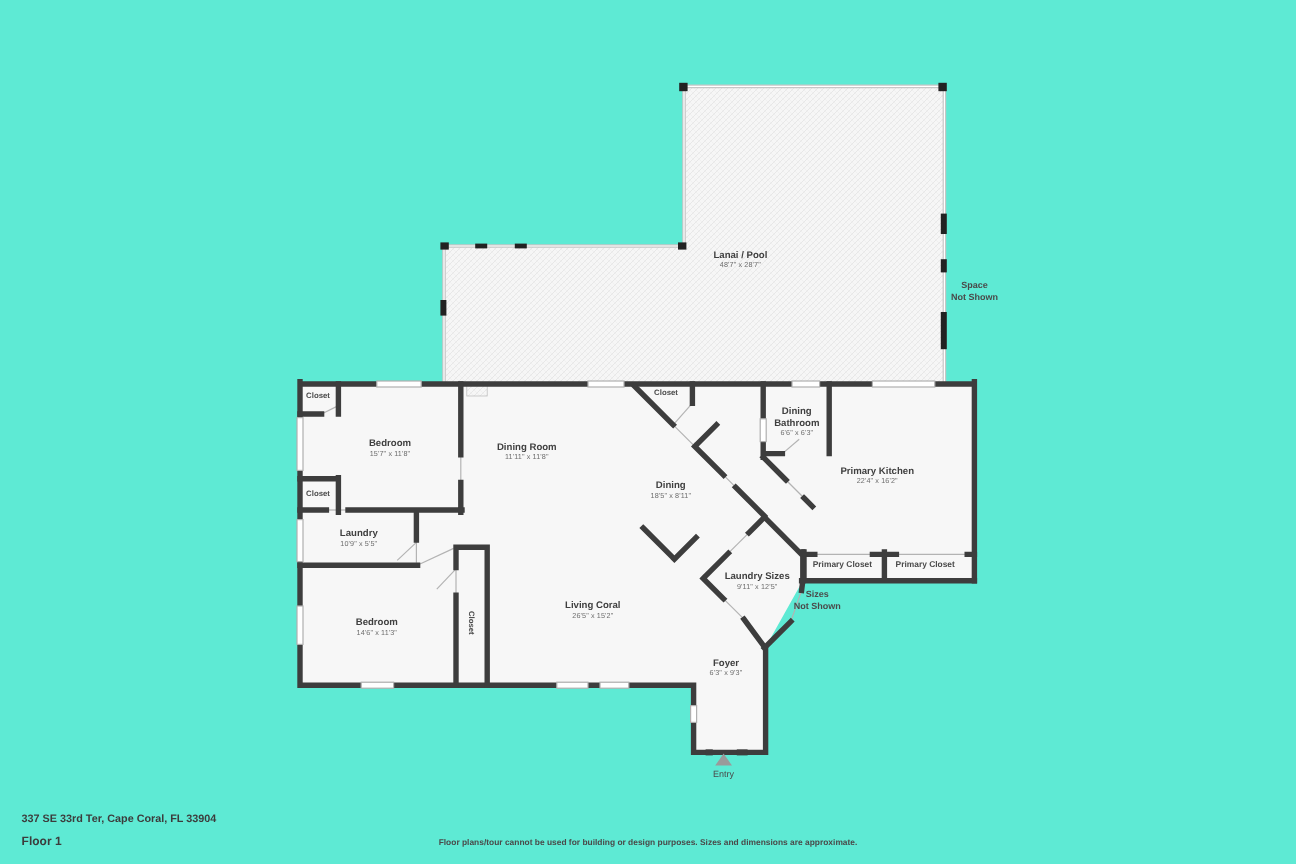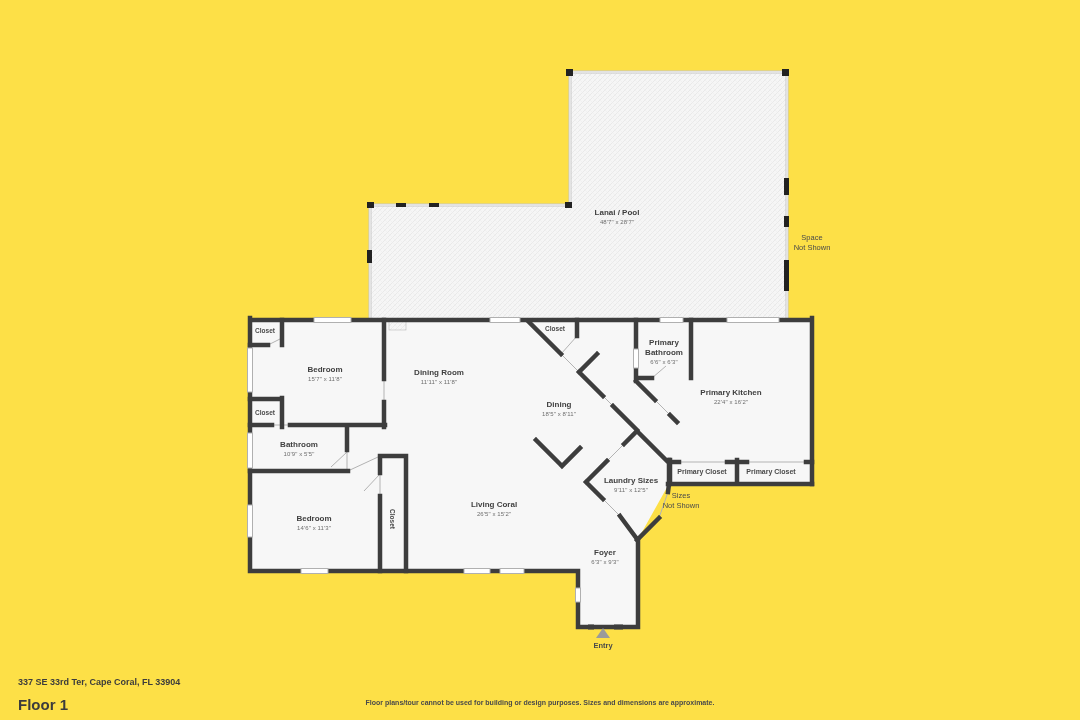--- a/index.html
+++ b/index.html
@@ -1,43 +1,43 @@
 <!DOCTYPE html>
 <html><head>
 <meta charset="utf-8">
 <style>
   html,body{margin:0;padding:0;background:#ffffff;}
   #stage{
-    position:relative;width:1080px;height:720px;background:#fde047;overflow:hidden;
+    position:relative;width:1080px;height:720px;background:#5eead4;overflow:hidden;
     font-family:"Liberation Sans", sans-serif;
   }
   #plan-svg{position:absolute;left:0;top:0;}
   .room-label{
     position:absolute;text-align:center;color:#3f3f3f;
     transform:translate(-50%,-50%);white-space:nowrap;line-height:1.25;
   }
   .room-label .rname{font-size:8px;font-weight:bold;color:#3f3f3f;}
   .room-label .rdims{font-size:6px;color:#6e6e6e;margin-top:1px;letter-spacing:0.1px;}
   .room-label.wrap{white-space:normal;width:58px;}
   .closet-label{
     position:absolute;transform:translate(-50%,-50%);
     font-size:6.5px;font-weight:bold;color:#4a4a4a;white-space:nowrap;
   }
   .closet-label.vert{transform:translate(-50%,-50%) rotate(90deg);}
   .closet-label.big{font-size:7px;}
   .note-label{
     position:absolute;transform:translate(-50%,-50%);text-align:center;
-    font-size:7.5px;font-weight:normal;color:#4a4a4a;line-height:1.35;white-space:nowrap;
+    font-size:7.5px;font-weight:bold;color:#4a4a4a;line-height:1.35;white-space:nowrap;
   }
   .entry-label{
     position:absolute;transform:translate(-50%,-50%);
-    font-size:7.5px;font-weight:bold;color:#4a4a4a;white-space:nowrap;
+    font-size:7.5px;font-weight:normal;color:#4a4a4a;white-space:nowrap;
   }
   #address{position:absolute;left:18px;top:677px;font-size:9px;font-weight:bold;color:#3c3c3c;}
-  #floor{position:absolute;left:18px;top:696px;font-size:15px;font-weight:bold;color:#3c3c3c;}
+  #floor{position:absolute;left:18px;top:696px;font-size:10px;font-weight:bold;color:#3c3c3c;}
   #disclaimer{
     position:absolute;left:0;top:699px;width:1080px;text-align:center;
     font-size:7px;font-weight:bold;color:#4a4a4a;letter-spacing:0px;
   }
 </style>
 </head>
 <body>
 
 <div id="stage">
 
@@ -151,31 +151,31 @@
     <div class="rname">Dining Room</div>
     <div class="rdims">11'11" x 11'8"</div>
   </div>
 
   <div class="room-label" style="left:559px;top:409px">
     <div class="rname">Dining</div>
     <div class="rdims">18'5" x 8'11"</div>
   </div>
 
   <div class="room-label wrap" style="left:664px;top:352px">
-    <div class="rname">Primary Bathroom</div>
+    <div class="rname">Dining Bathroom</div>
     <div class="rdims">6'6" x 6'3"</div>
   </div>
 
   <div class="room-label" style="left:731px;top:397px">
     <div class="rname">Primary Kitchen</div>
     <div class="rdims">22'4" x 16'2"</div>
   </div>
 
   <div class="room-label" style="left:299px;top:449px">
-    <div class="rname">Bathroom</div>
+    <div class="rname">Laundry</div>
     <div class="rdims">10'9" x 5'5"</div>
   </div>
 
   <div class="room-label" style="left:314px;top:523px">
     <div class="rname">Bedroom</div>
     <div class="rdims">14'6" x 11'3"</div>
   </div>
 
   <div class="room-label" style="left:494px;top:509px">
     <div class="rname">Living Coral</div>

